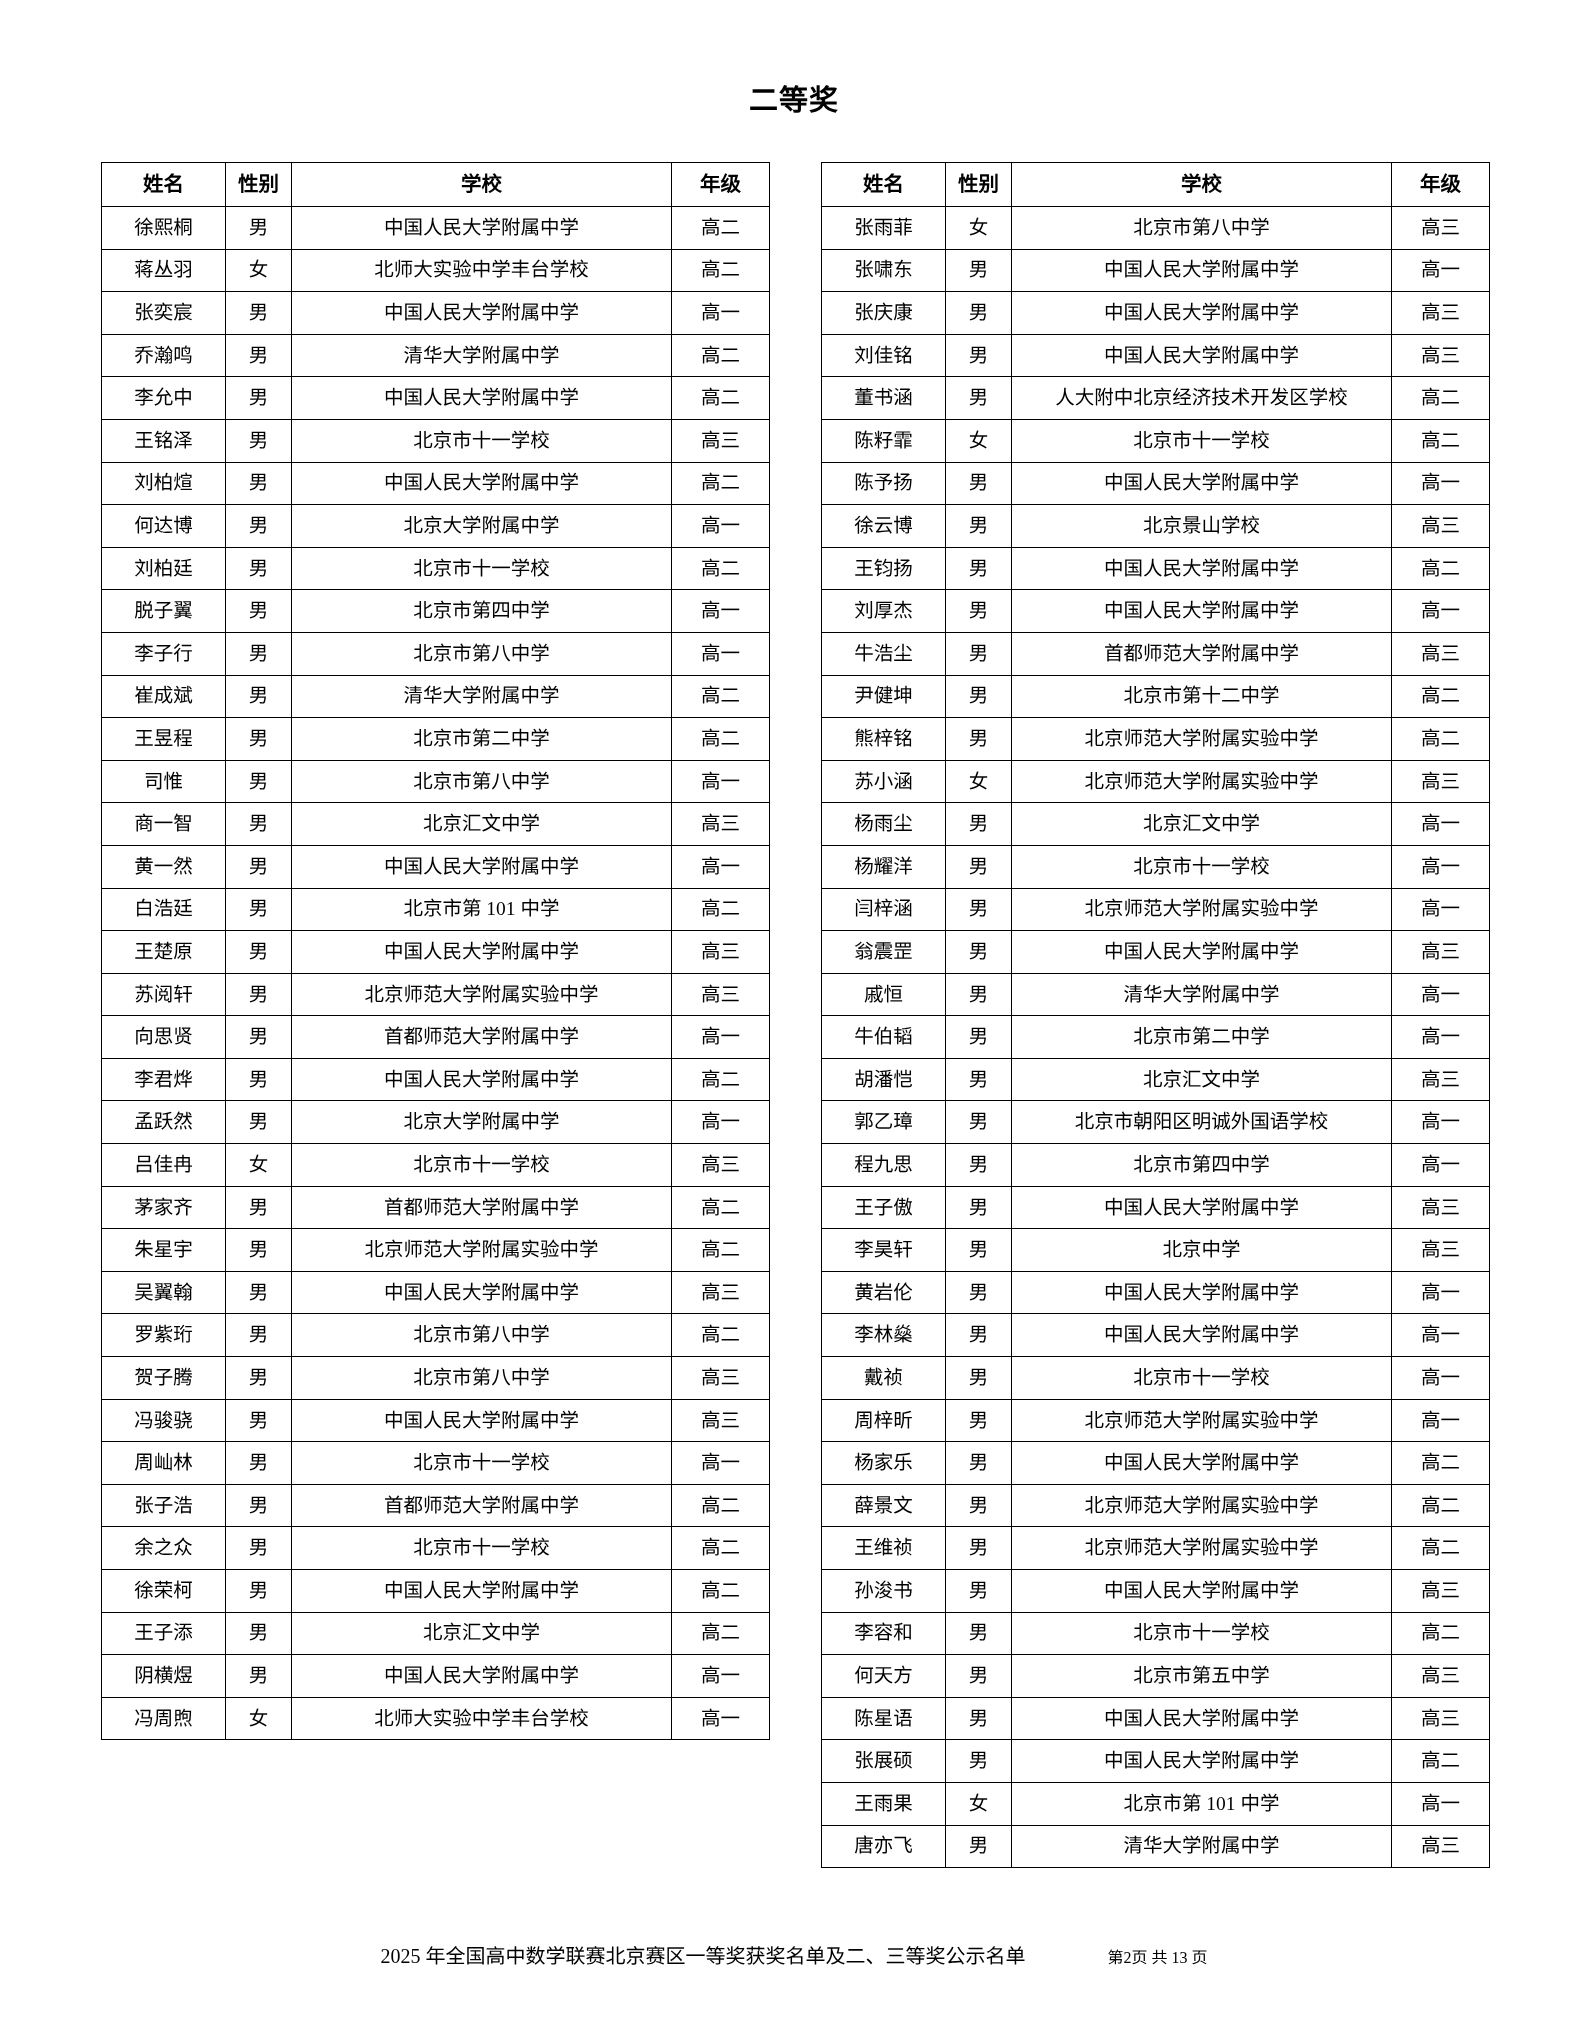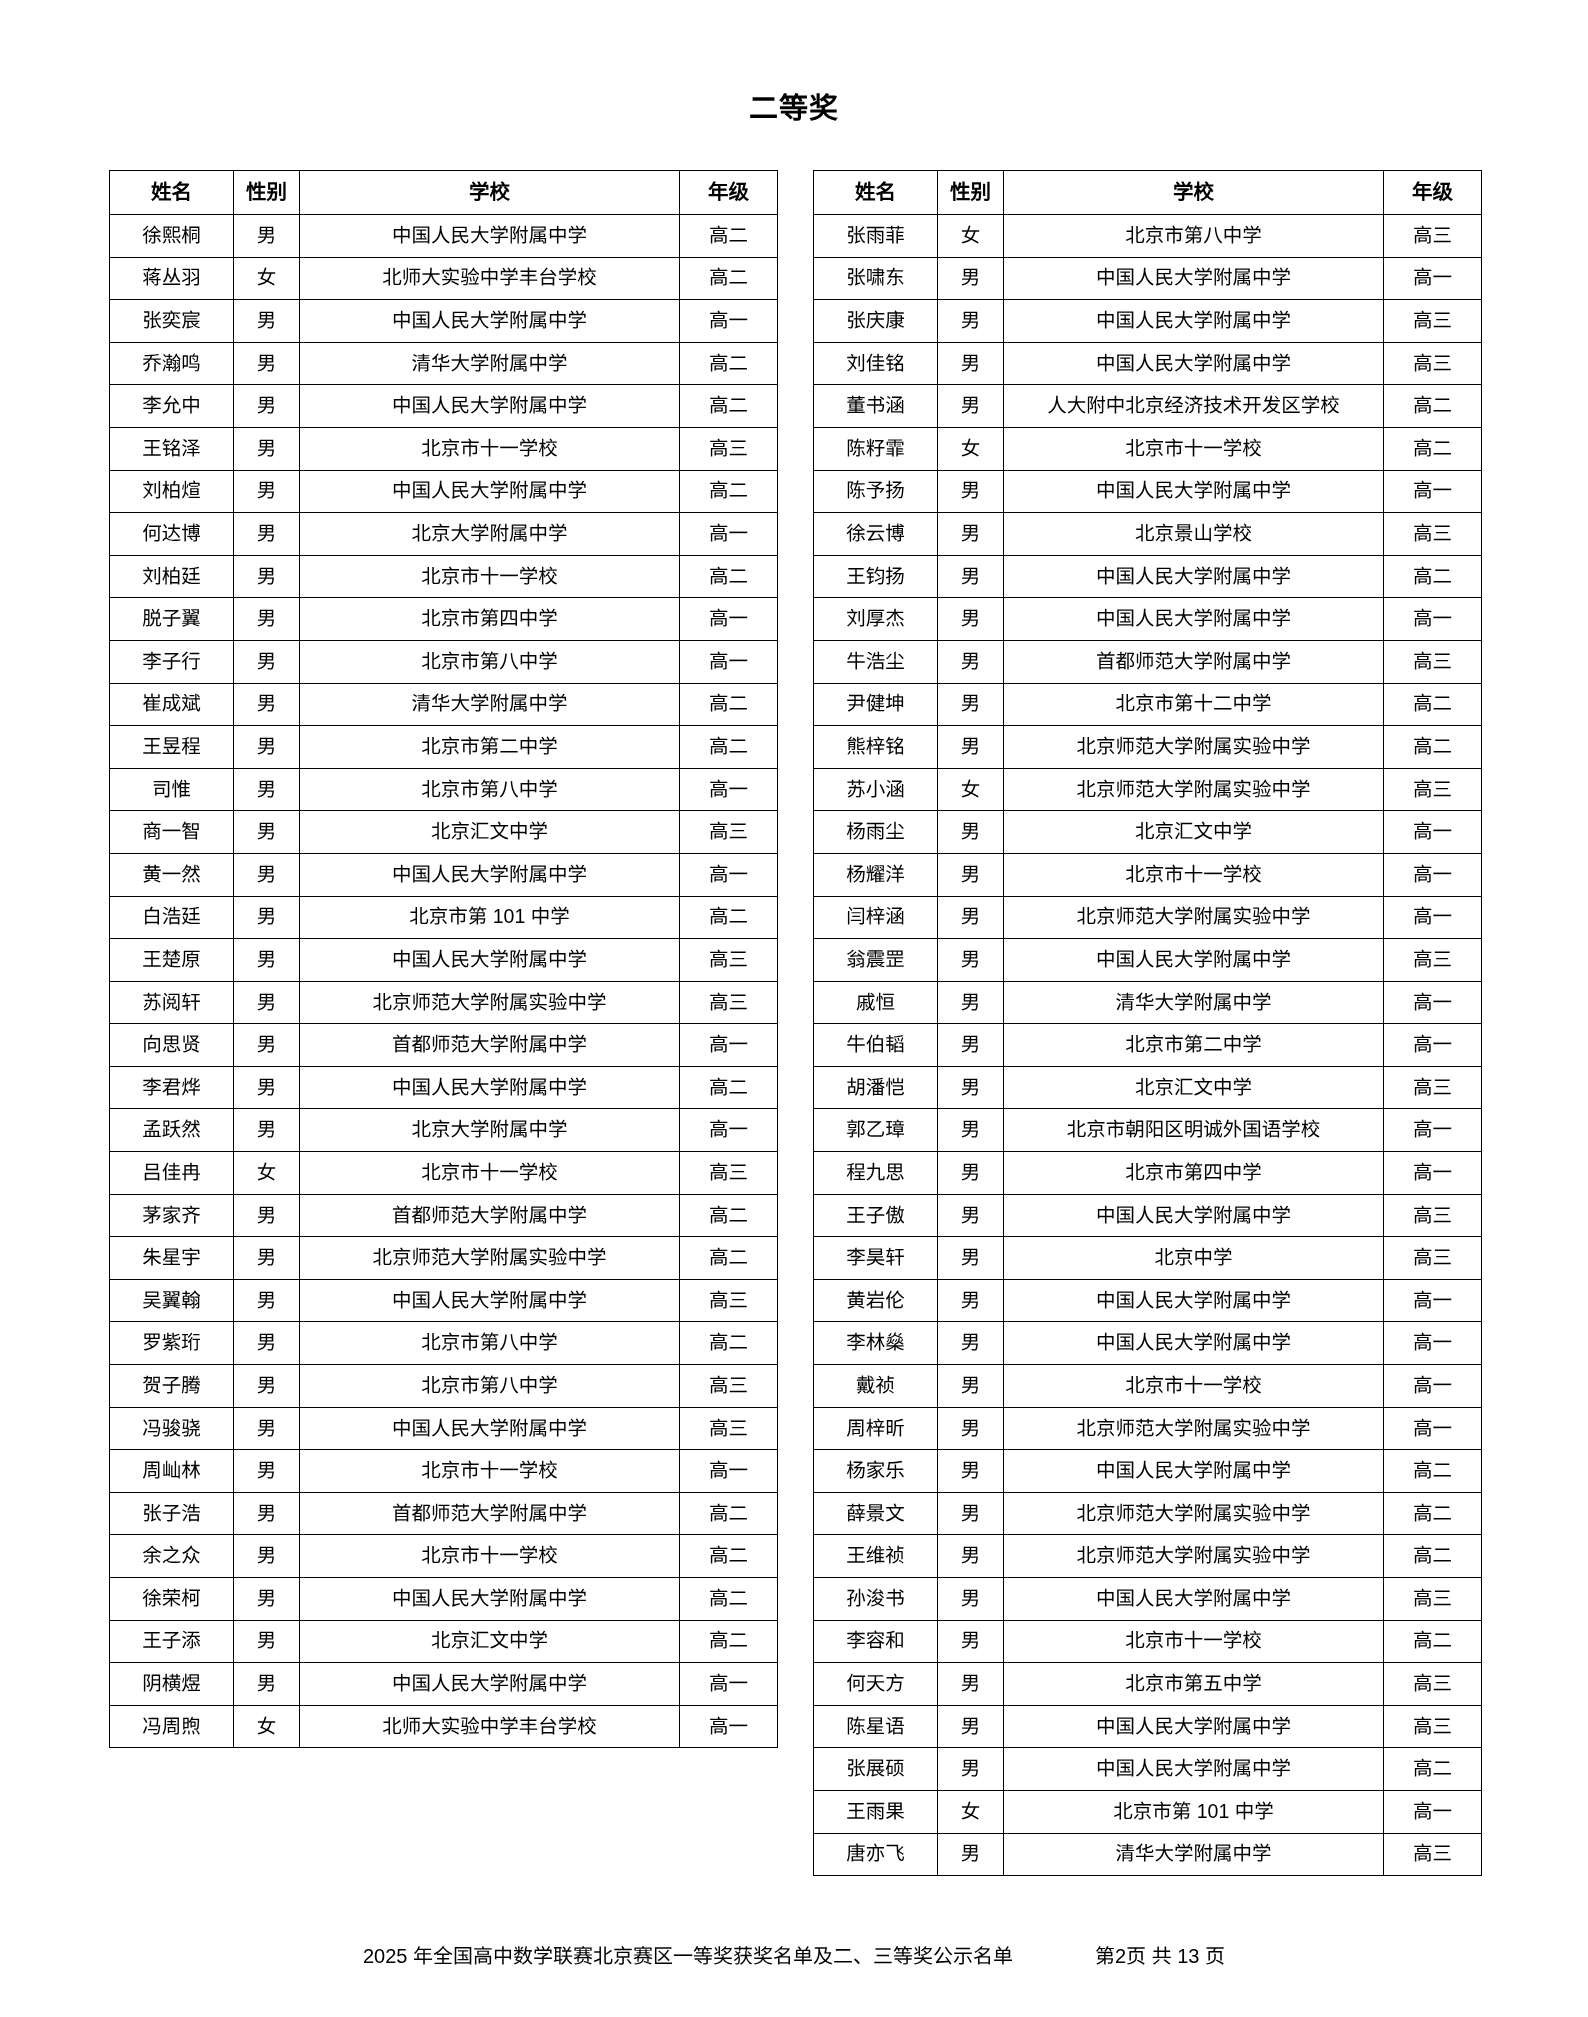--- a/index.html
+++ b/index.html
@@ -13,23 +13,24 @@
     height: 2017px;
     font-family: "Liberation Sans", "DejaVu Sans", sans-serif;
     color: #000000;
     -webkit-font-smoothing: antialiased;
   }
   .page {
     position: relative;
     width: 1588px;
     height: 2017px;
     box-sizing: border-box;
-    padding: 16px;
+    padding: 8px;
     background: #ffffff;
     overflow: hidden;
+    font-family: Liberation Serif, serif;
   }
   .page-title {
     text-align: center;
     font-size: 29px;
     font-weight: bold;
     letter-spacing: 1px;
     padding-top: 78px;
     line-height: 1;
   }
   .tables-wrap {
@@ -79,21 +80,21 @@
     align-items: baseline;
     justify-content: center;
     font-size: 20px;
   }
   .footer-note {
     white-space: nowrap;
   }
   .footer-page {
     white-space: nowrap;
     margin-left: 82px;
-    font-size: 20px;
+    font-size: 16px;
     text-align: right;
   }
 </style>
 </head>
 <body>
 
 <div class="page">
 
   <div class="page-title">二等奖</div>
 

